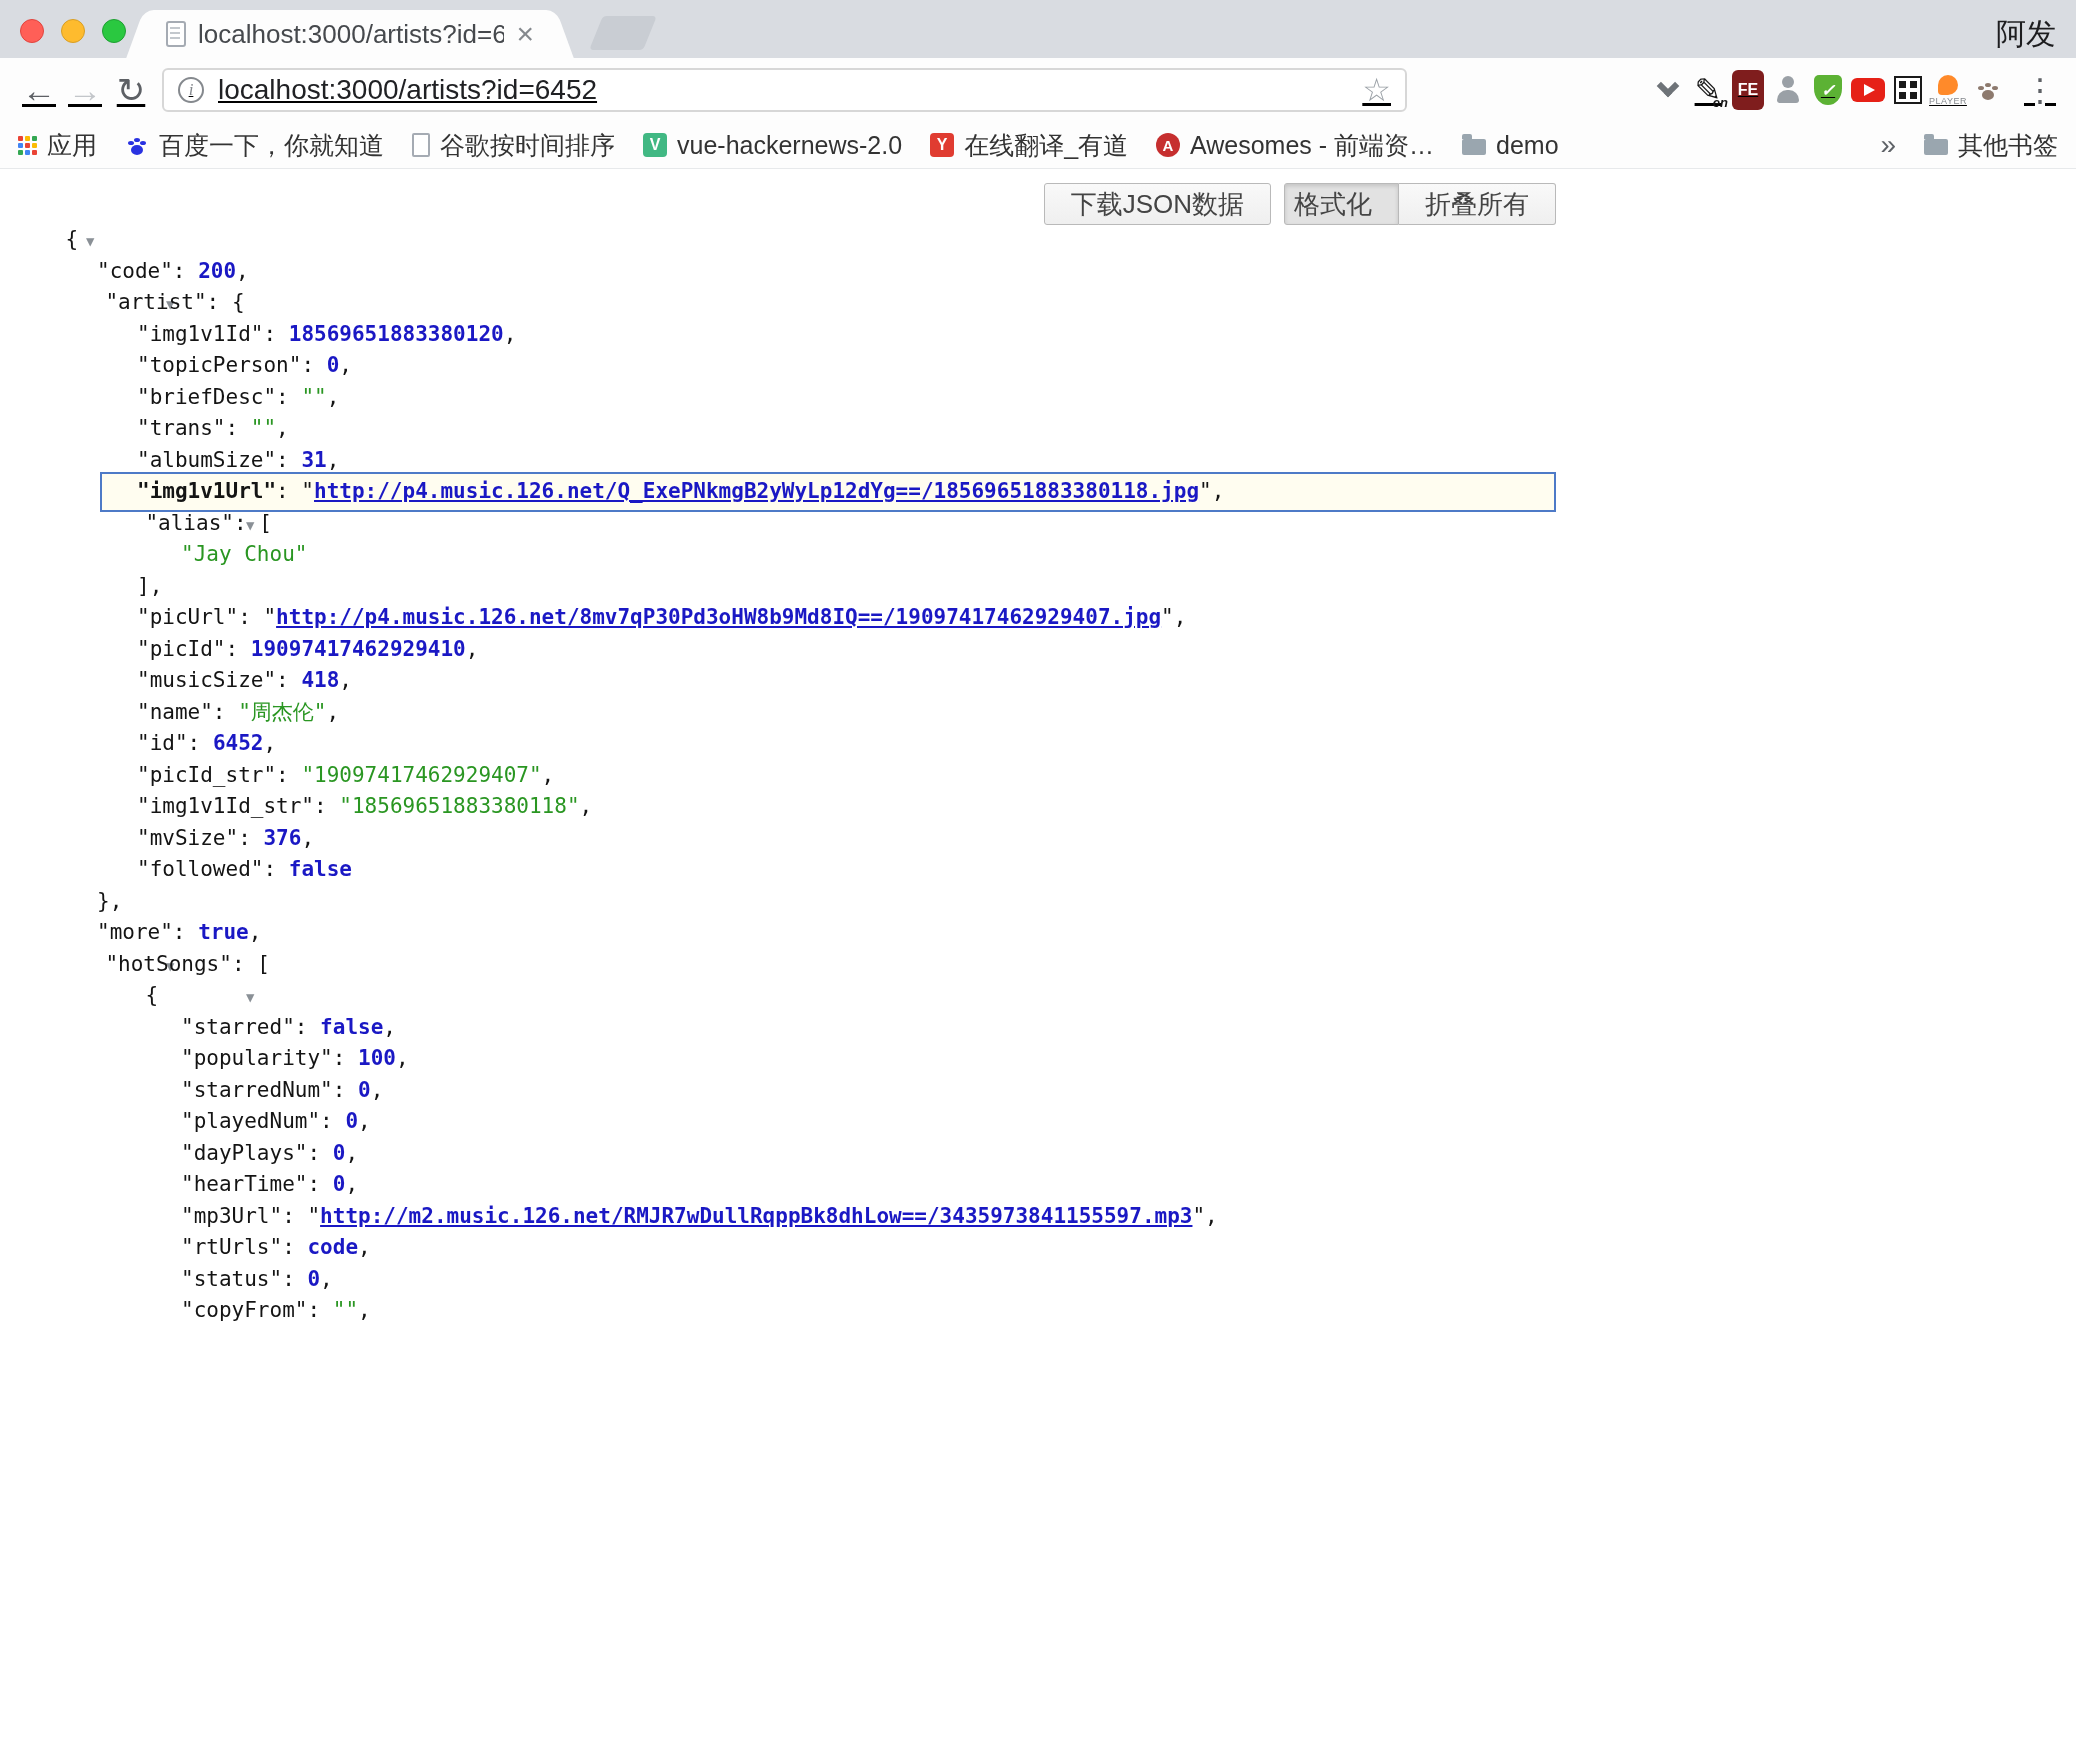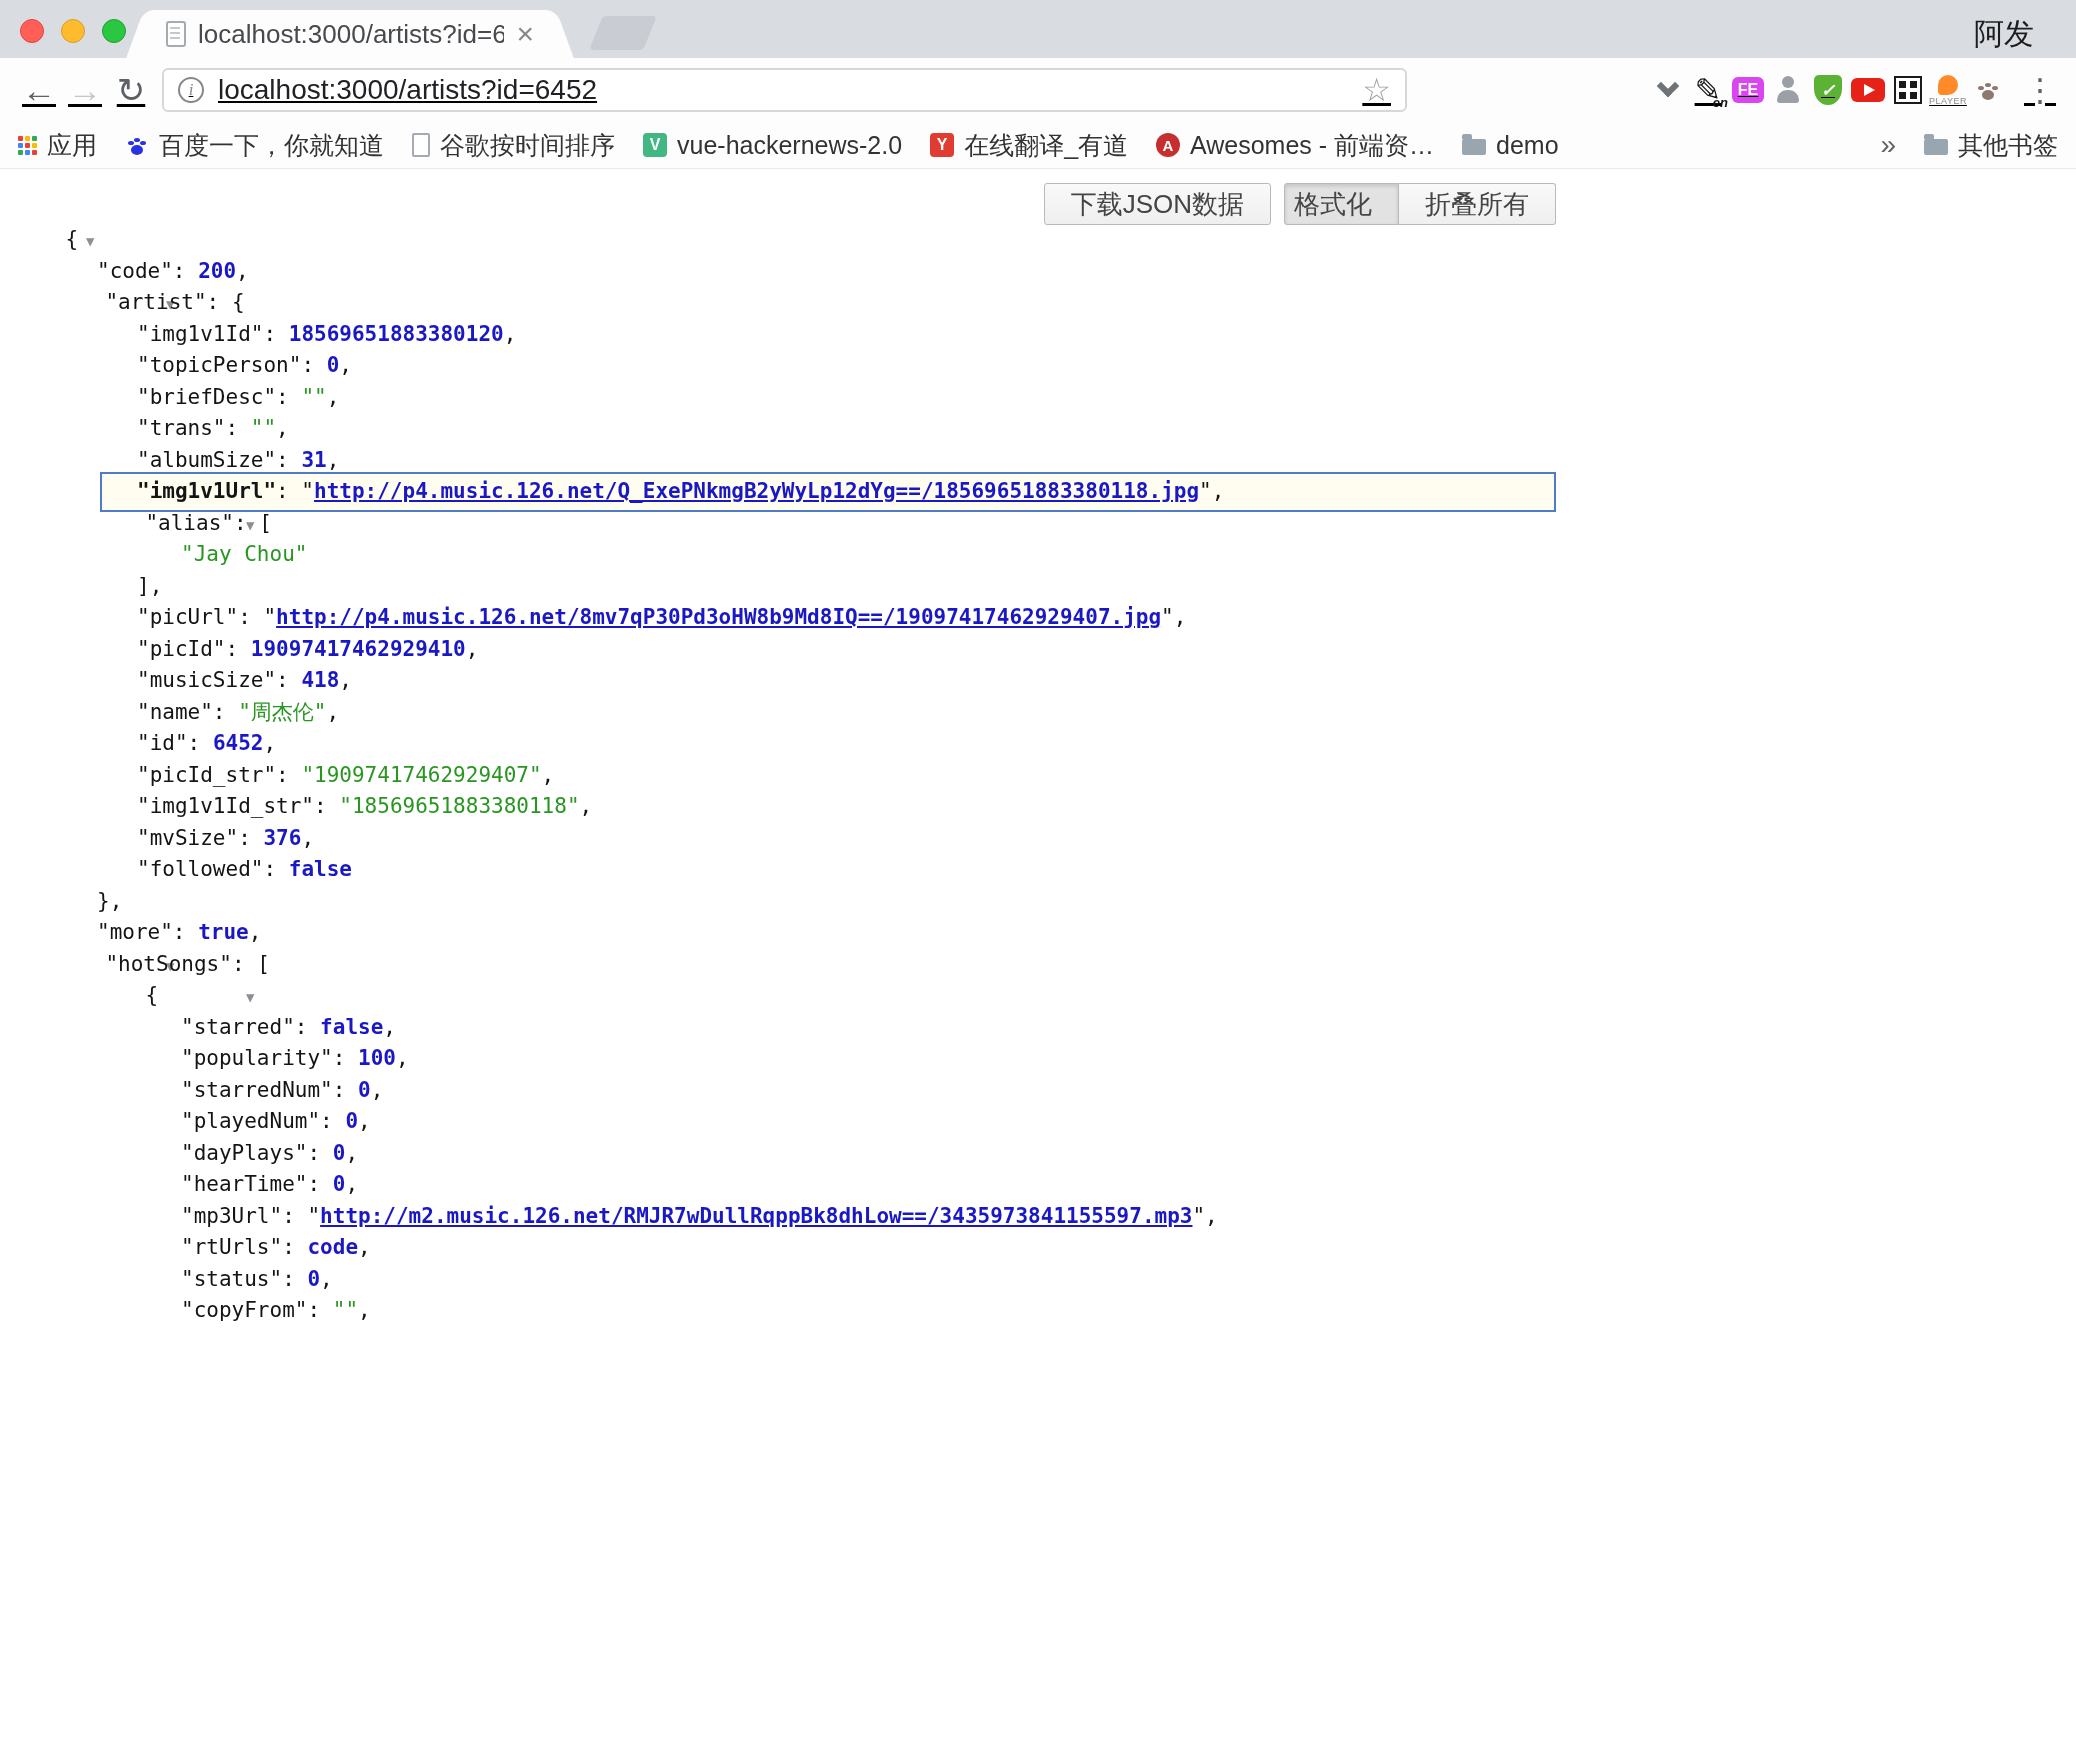--- a/index.html
+++ b/index.html
@@ -28,21 +28,21 @@
   .tab::after  { right:-15px; transform:skewX(20deg); border-top-right-radius:10px; }
   .doc-icon { width:20px; height:26px; border:2px solid #a5abb3; border-radius:3px;
     background:#fff; flex:0 0 auto; position:relative; }
   .doc-icon::after { content:""; position:absolute; left:2px; top:4px; width:10px; height:2px;
     background:#c3c8cd; box-shadow:0 5px 0 #c3c8cd, 0 10px 0 #c3c8cd; }
   .tab-title { flex:1; font-size:26px; color:#46494d; white-space:nowrap; overflow:hidden; }
   .tab-close { font-size:30px; color:#85898e; line-height:1; }
   .tab-close::before { content:"×"; }
   .newtab-btn { position:absolute; left:596px; top:16px; width:54px; height:34px;
     background:#c9cdd3; transform:skewX(-22deg); border-radius:4px; }
-  .profile-name { position:absolute; right:42px; top:14px; font-size:30px; color:#1d1d1f; }
+  .profile-name { position:absolute; right:20px; top:14px; font-size:30px; color:#1d1d1f; }
 
   
   .toolbar { height:64px; background:#fdfdfd; display:flex; align-items:center; padding:8px 16px;text-decoration:underline; }
   .nav-icon { width:46px; text-align:center; font-size:34px; color:#5d6065; flex:0 0 auto; }
   .nav-icon.back::before { content:"←"; }
   .nav-icon.fwd  { color:#c3c6ca; }
   .nav-icon.fwd::before { content:"→"; }
   .nav-icon.reload::before { content:"↻"; }
   .omnibox { margin-left:8px; width:1245px; height:44px; background:#fff;
     border:2px solid #d7d7d7; border-radius:6px; display:flex; align-items:center;
@@ -55,21 +55,21 @@
   .star-icon { margin-left:auto; font-size:32px; color:#9aa0a6; }
   .star-icon::before { content:"☆"; }
 
   .ext-icons { margin-left:auto; display:flex; align-items:center; }
   .ext { width:40px; height:40px; display:flex; align-items:center; justify-content:center;
     position:relative; }
   .chev-glyph { width:16px; height:16px; border-right:6px solid #6e7378;
     border-bottom:6px solid #6e7378; transform:rotate(45deg); margin-top:-8px; }
   .pen-glyph::before { content:"✎"; font-size:32px; color:#151515; }
   .pen-sub { position:absolute; right:0; bottom:0; font-size:13px; font-weight:bold; color:#151515; }
-  .fe-badge { width:32px; height:26px; background:#d946ef; border-radius:6px; color:#fff;
+  .fe-badge { width:32px; height:40px; background:#7f1d1d; border-radius:6px; color:#fff;
     font-size:16px; font-weight:bold; display:flex; align-items:center; justify-content:center; }
   .person-glyph { width:30px; height:30px; position:relative; }
   .person-glyph::before { content:""; position:absolute; left:9px; top:1px; width:12px; height:12px;
     border-radius:50%; background:#9aa0a6; }
   .person-glyph::after { content:""; position:absolute; left:4px; top:15px; width:22px; height:13px;
     border-radius:10px 10px 3px 3px; background:#9aa0a6; }
   .shield-glyph { width:28px; height:30px; background:#5cb234;
     border-radius:5px 5px 50% 50% / 5px 5px 55% 55%; color:#fff; font-size:17px; font-weight:bold;
     display:flex; align-items:center; justify-content:center; }
   .shield-glyph::before { content:"✓"; }

